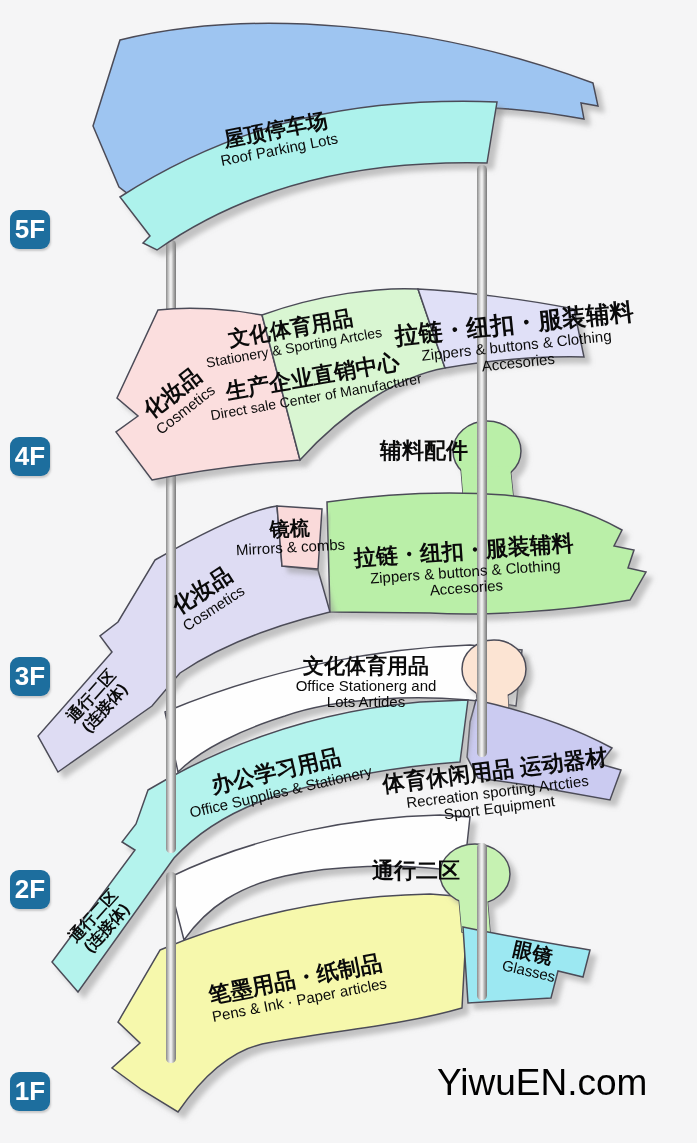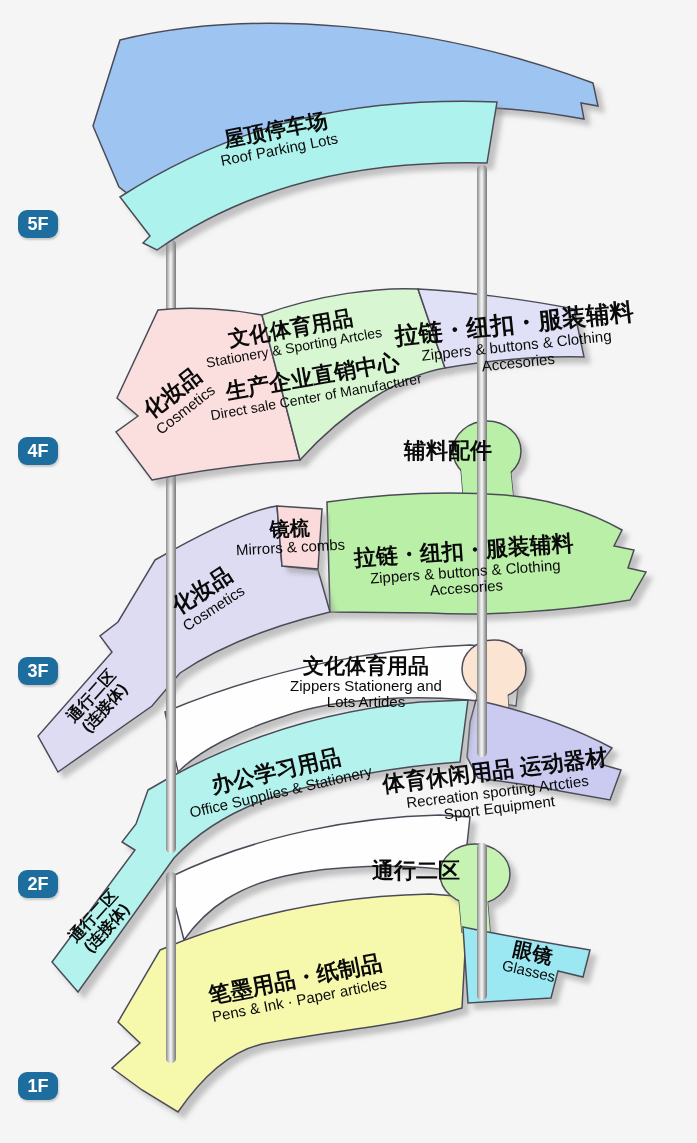--- a/index.html
+++ b/index.html
@@ -12,23 +12,23 @@
   #shapes{position:absolute;left:0;top:0;}
   .lbl{
     position:absolute;text-align:center;white-space:nowrap;line-height:1.12;
     transform:translate(-50%,-50%) rotate(var(--r,0deg));
   }
   .zh{font-weight:bold;display:block;}
   .en{display:block;} .s24{font-size:24px;} .s22{font-size:22px;}
   .s21{font-size:21px;} .s20{font-size:20px;} .s16{font-size:16px;}
   .s15{font-size:15px;} .s14{font-size:14px;}
   .badge{
-    position:absolute;left:18px;width:40px;height:28px;
+    position:absolute;left:10px;width:40px;height:39px;
     background:#1d6e9e;border-radius:9px;color:#ffffff;
-    font-weight:bold;font-size:18px;display:flex;align-items:center;justify-content:center;
+    font-weight:bold;font-size:26px;display:flex;align-items:center;justify-content:center;
     box-shadow:1px 2px 2px rgba(120,120,120,.35);
   }
   .watermark{
     position:absolute;left:437px;top:1062px;width:200px;
     font-size:37px;color:#000;letter-spacing:0px;
   }
 </style>
 </head>
 <body>
 
@@ -116,21 +116,21 @@
   <span class="zh s22">生产企业直销中心</span>
   <span class="en s14">Direct sale Center of Manufacturer</span>
 </div>
 
 <div class="lbl" style="left:516px;top:341px;--r:-6deg">
   <span class="zh s24">拉链・纽扣・服装辅料</span>
   <span class="en s15">Zippers &amp; buttons &amp; Clothing</span>
   <span class="en s15">Accesories</span>
 </div>
 
-<div class="lbl" style="left:448px;top:451px;--r:0deg">
+<div class="lbl" style="left:424px;top:451px;--r:0deg">
   <span class="zh s22">辅料配件</span>
 </div>
 
 <div class="lbl" style="left:98px;top:702px;--r:-48deg">
   <span class="zh s16">通行二区</span>
   <span class="zh s16">(连接体)</span>
 </div>
 
 <div class="lbl" style="left:207px;top:598px;--r:-33deg">
   <span class="zh s22">化妆品</span>
@@ -143,21 +143,21 @@
 </div>
 
 <div class="lbl" style="left:465px;top:568px;--r:-4deg">
   <span class="zh s22">拉链・纽扣・服装辅料</span>
   <span class="en s15">Zippers &amp; buttons &amp; Clothing</span>
   <span class="en s15">Accesories</span>
 </div>
 
 <div class="lbl" style="left:366px;top:683px;--r:0deg">
   <span class="zh s21">文化体育用品</span>
-  <span class="en s15">Zippers Stationerg and</span>
+  <span class="en s15">Office Stationerg and</span>
   <span class="en s15">Lots Artides</span>
 </div>
 
 <div class="lbl" style="left:100px;top:922px;--r:-48deg">
   <span class="zh s16">通行二区</span>
   <span class="zh s16">(连接体)</span>
 </div>
 
 <div class="lbl" style="left:278px;top:780px;--r:-13deg">
   <span class="zh s22">办公学习用品</span>
@@ -177,14 +177,15 @@
 <div class="lbl" style="left:297px;top:988px;--r:-11deg">
   <span class="zh s22">笔墨用品・纸制品</span>
   <span class="en s15">Pens &amp; Ink · Paper articles</span>
 </div>
 
 <div class="lbl" style="left:531px;top:961px;--r:13deg">
   <span class="zh s20">眼镜</span>
   <span class="en s15">Glasses</span>
 </div>
 
+<div class="watermark">YiwuEN.com</div>
 
 </div>
 
 </body></html>

